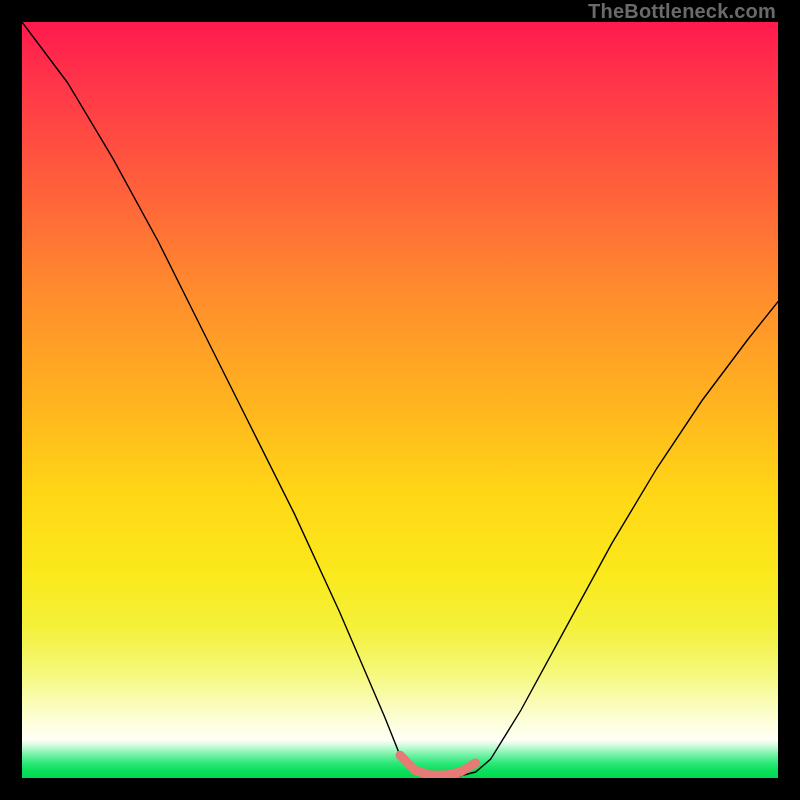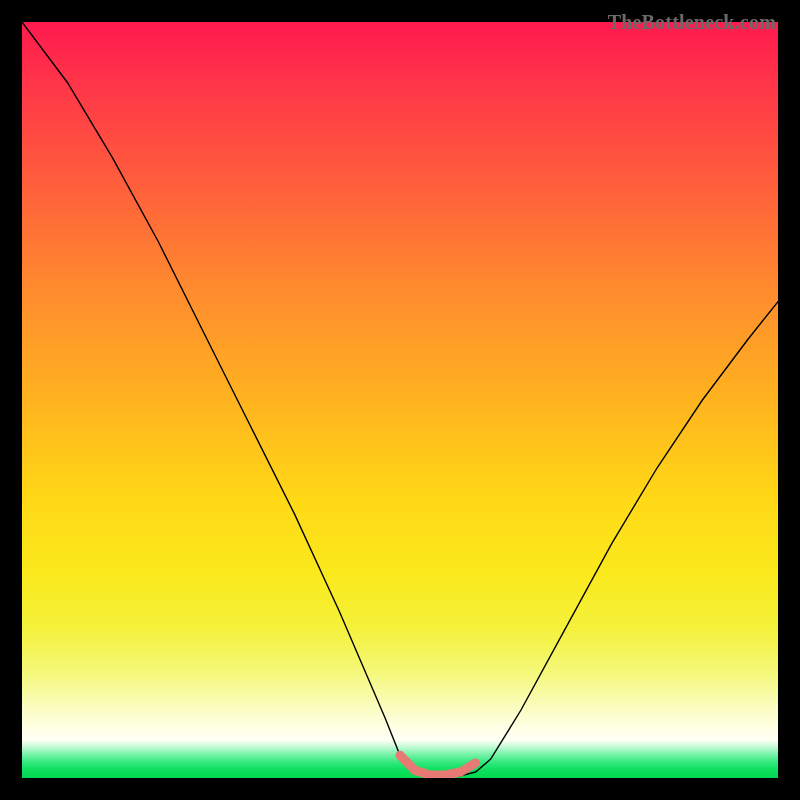--- a/index.html
+++ b/index.html
@@ -46,23 +46,23 @@
   }
   svg.curve {
     position: absolute;
     left: 0;
     top: 0;
     width: 756px;
     height: 756px;
   }
   .watermark {
     position: absolute;
-    top: 11px;
+    top: 0px;
     right: 24px;
-    font-family: Liberation Serif, serif;
+    font-family: Liberation Sans, sans-serif;
     font-size: 20px;
     font-weight: bold;
     color: #6a6a6a;
     letter-spacing: 0.2px;
   }
 </style>
 </head>
 <body>
 
 <div class="frame">

